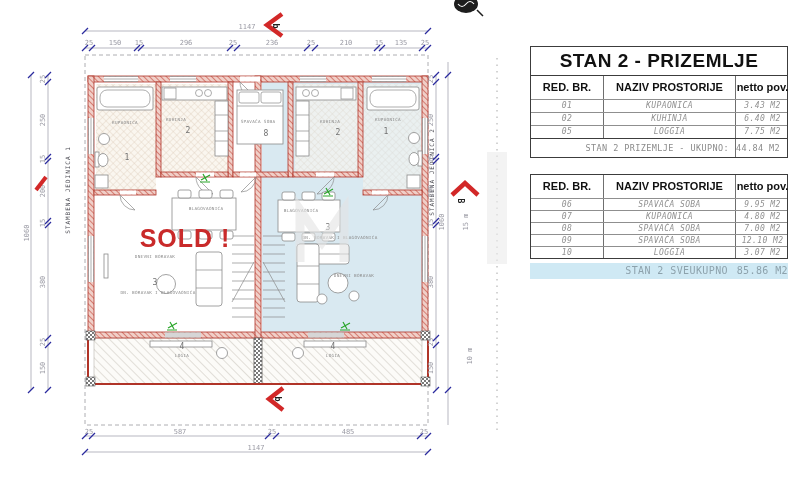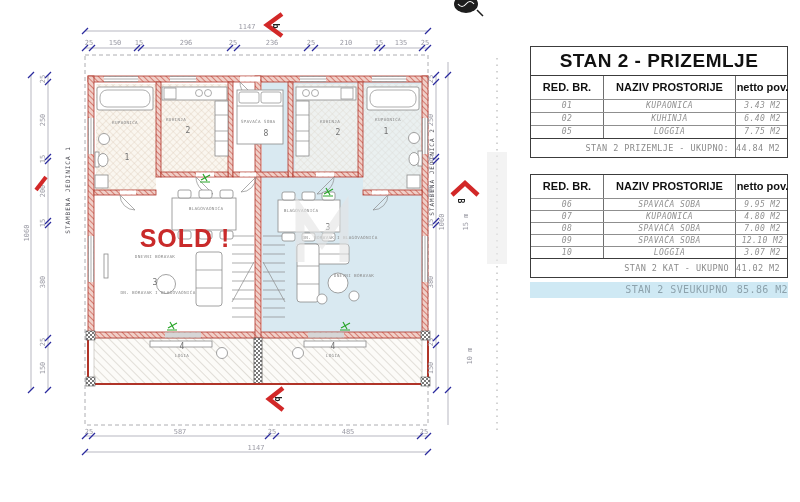--- a/index.html
+++ b/index.html
@@ -394,24 +394,20 @@
     <div class="grid tbl-row">
       <div>09</div>
       <div class="c2">SPAVAĆA SOBA</div>
       <div class="c3">12.10 M2</div>
     </div>
     <div class="grid tbl-row">
       <div>10</div>
       <div class="c2">LOGGIA</div>
       <div class="c3">3.07 M2</div>
     </div>
-    <div class="grid tbl-foot">
-      <div class="fl">STAN 2 KAT - UKUPNO</div>
-      <div class="fv">41.02 M2</div>
-    </div>
   </section>
 
   <div class="grid grand" style="margin-top:-12px;">
     <div class="fl">STAN 2 SVEUKUPNO</div>
     <div class="fv">85.86 M2</div>
   </div>
 
 </div>
 </div>
 

